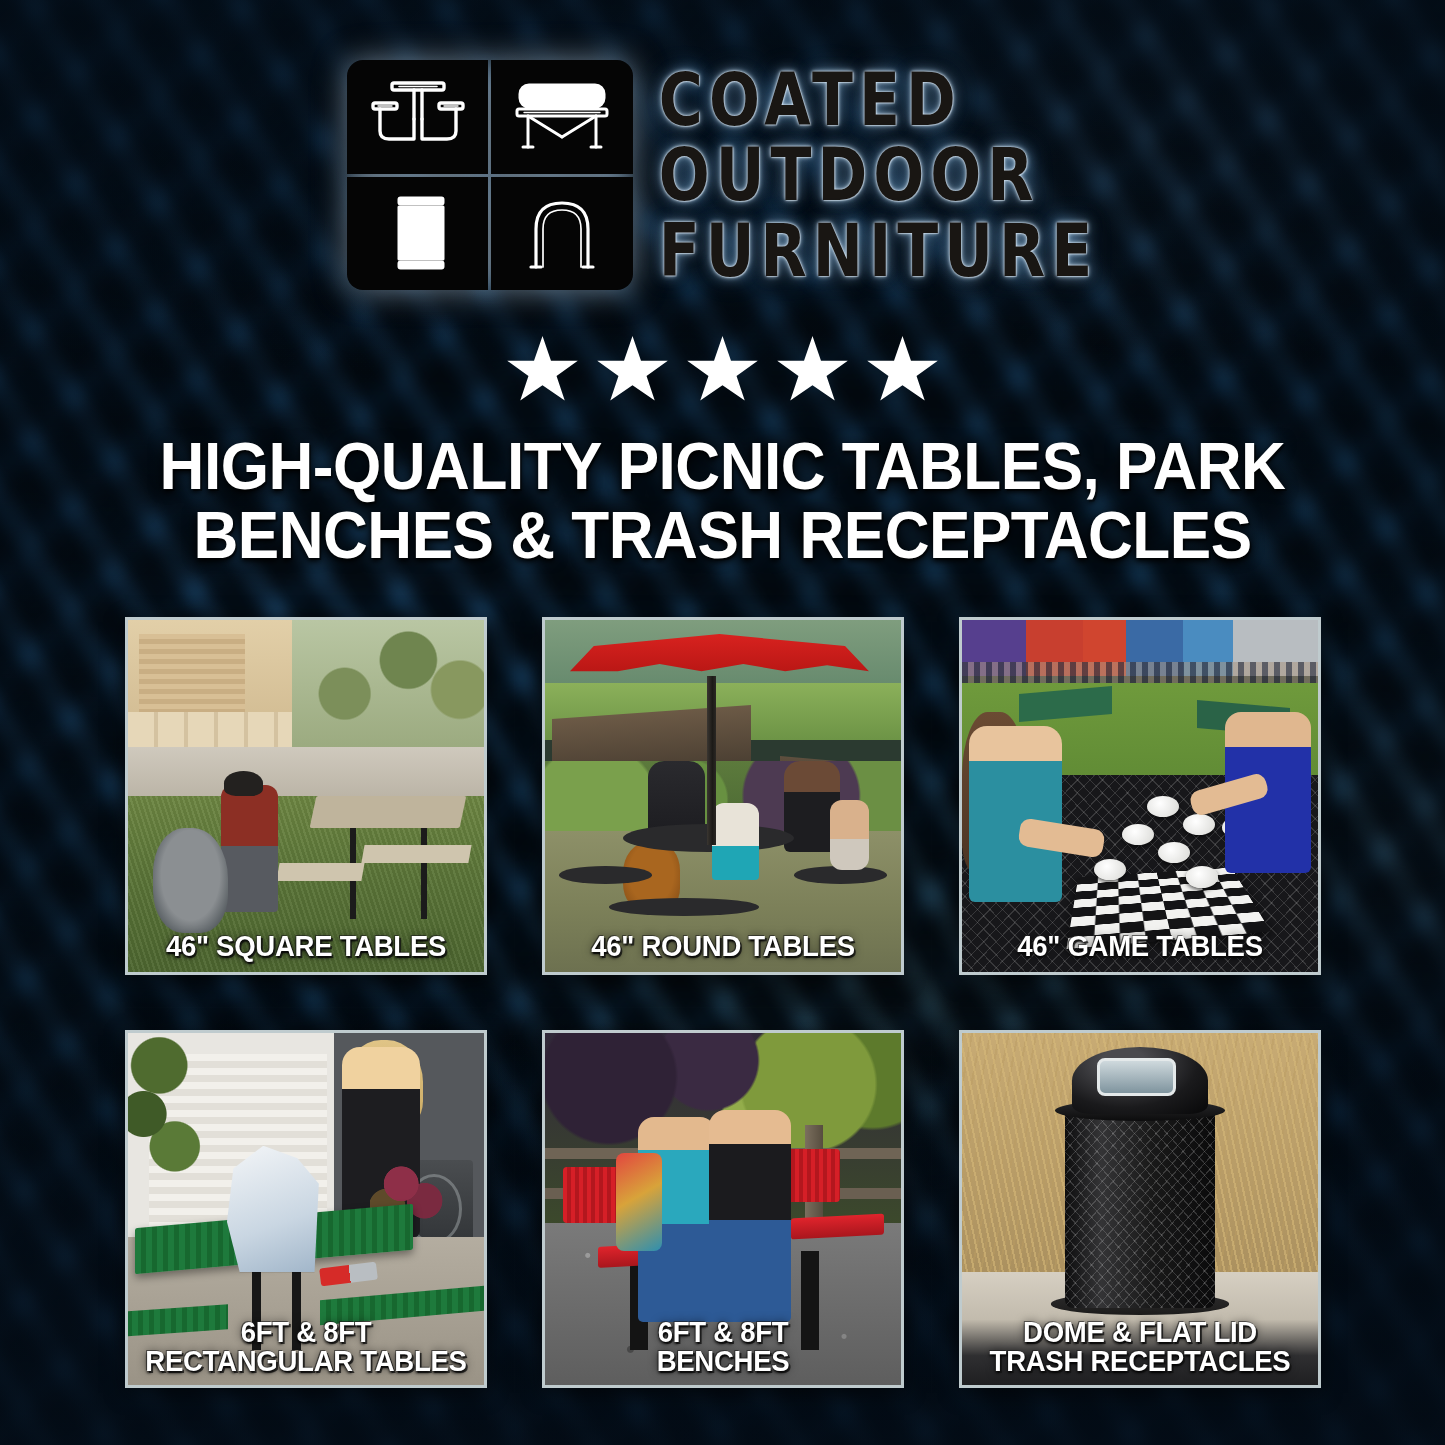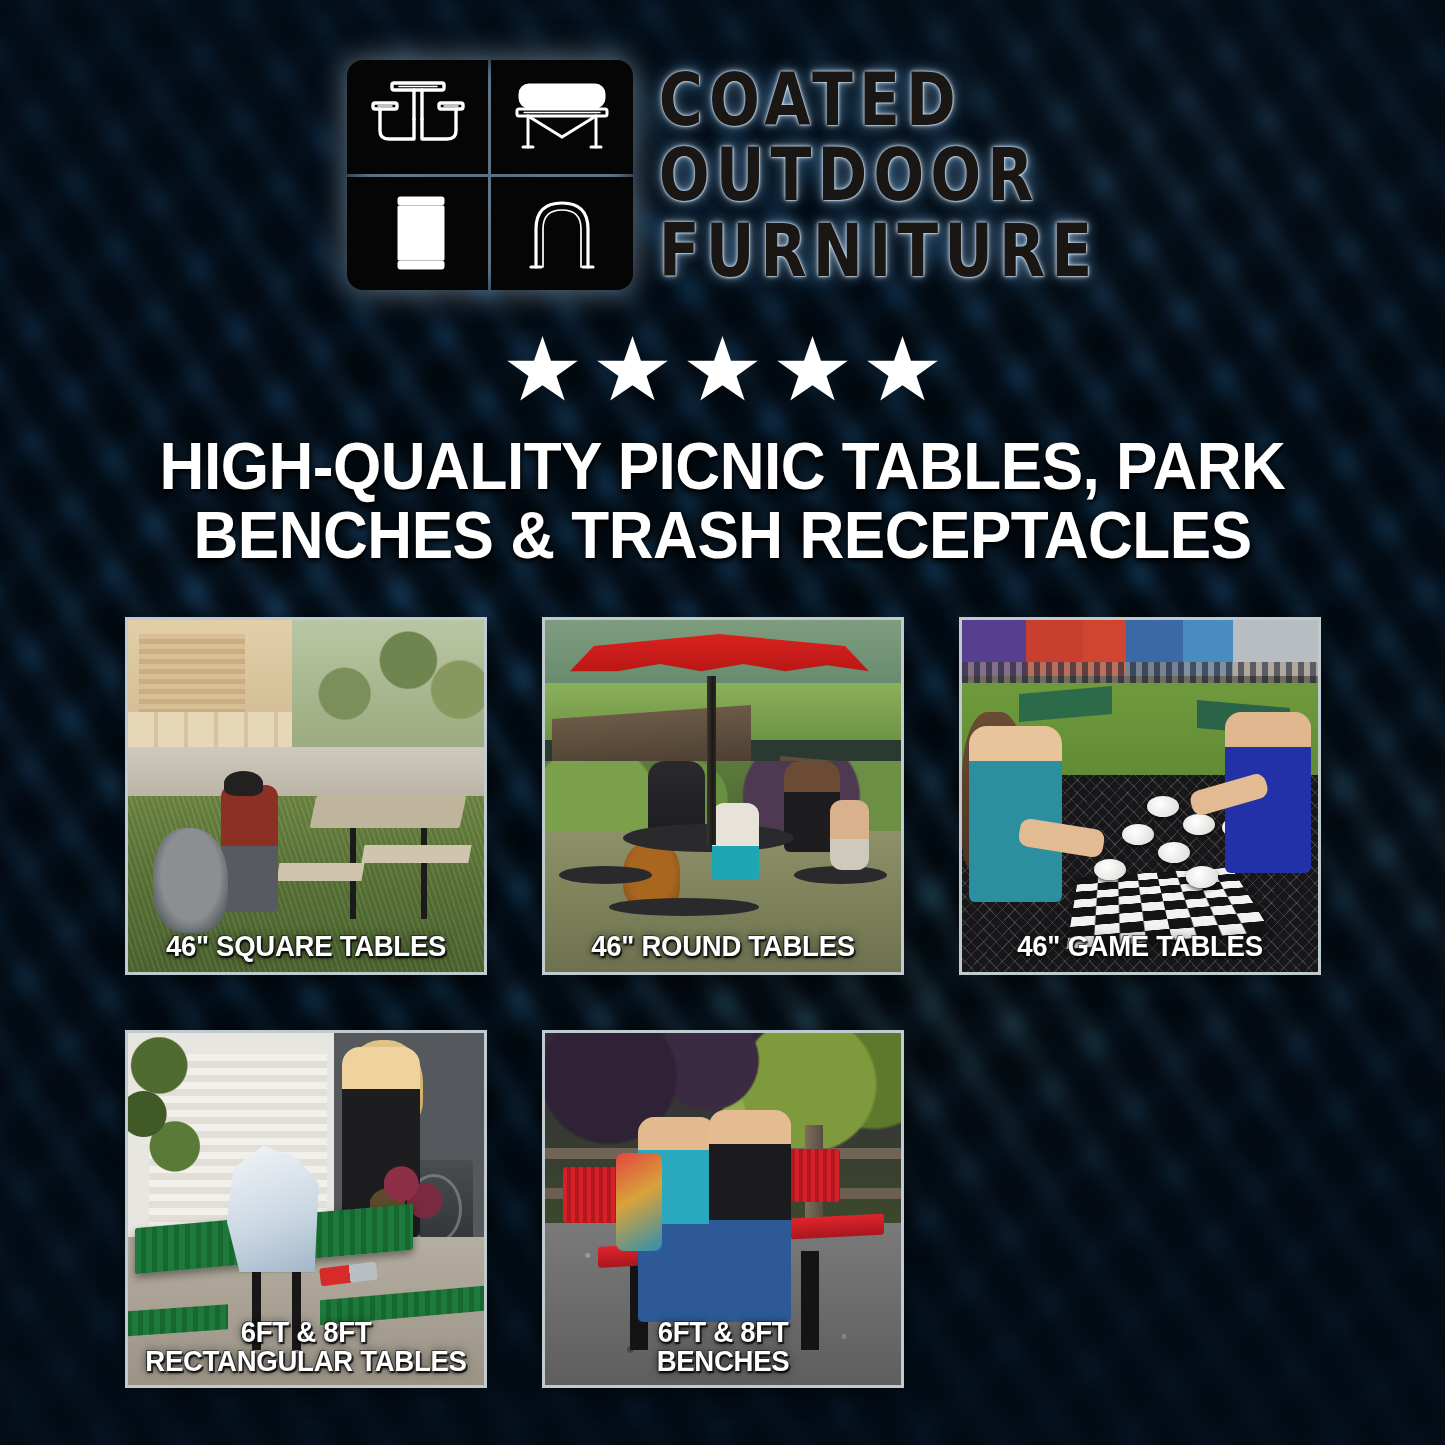--- a/index.html
+++ b/index.html
@@ -575,15 +575,31 @@
         <div class="t5-boy1"></div>
         <div class="t5-boy2"></div>
         <div class="t5-pack"></div>
       </div>
       <div class="tile-caption two-line">
         <span class="cap-line">6FT &amp; 8FT</span>
         <span class="cap-line">BENCHES</span>
       </div>
     </div>
 
+    <div class="tile">
+      <div class="tile-photo">
+        <div class="t6-sky"></div>
+        <div class="t6-grass"></div>
+        <div class="t6-walk"></div>
+        <div class="t6-base"></div>
+        <div class="t6-can"></div>
+        <div class="t6-rim"></div>
+        <div class="t6-dome"></div>
+        <div class="t6-port"></div>
+      </div>
+      <div class="tile-caption two-line">
+        <span class="cap-line">DOME &amp; FLAT LID</span>
+        <span class="cap-line">TRASH RECEPTACLES</span>
+      </div>
+    </div>
 
   </div>
 </div>
 
 </body></html>

